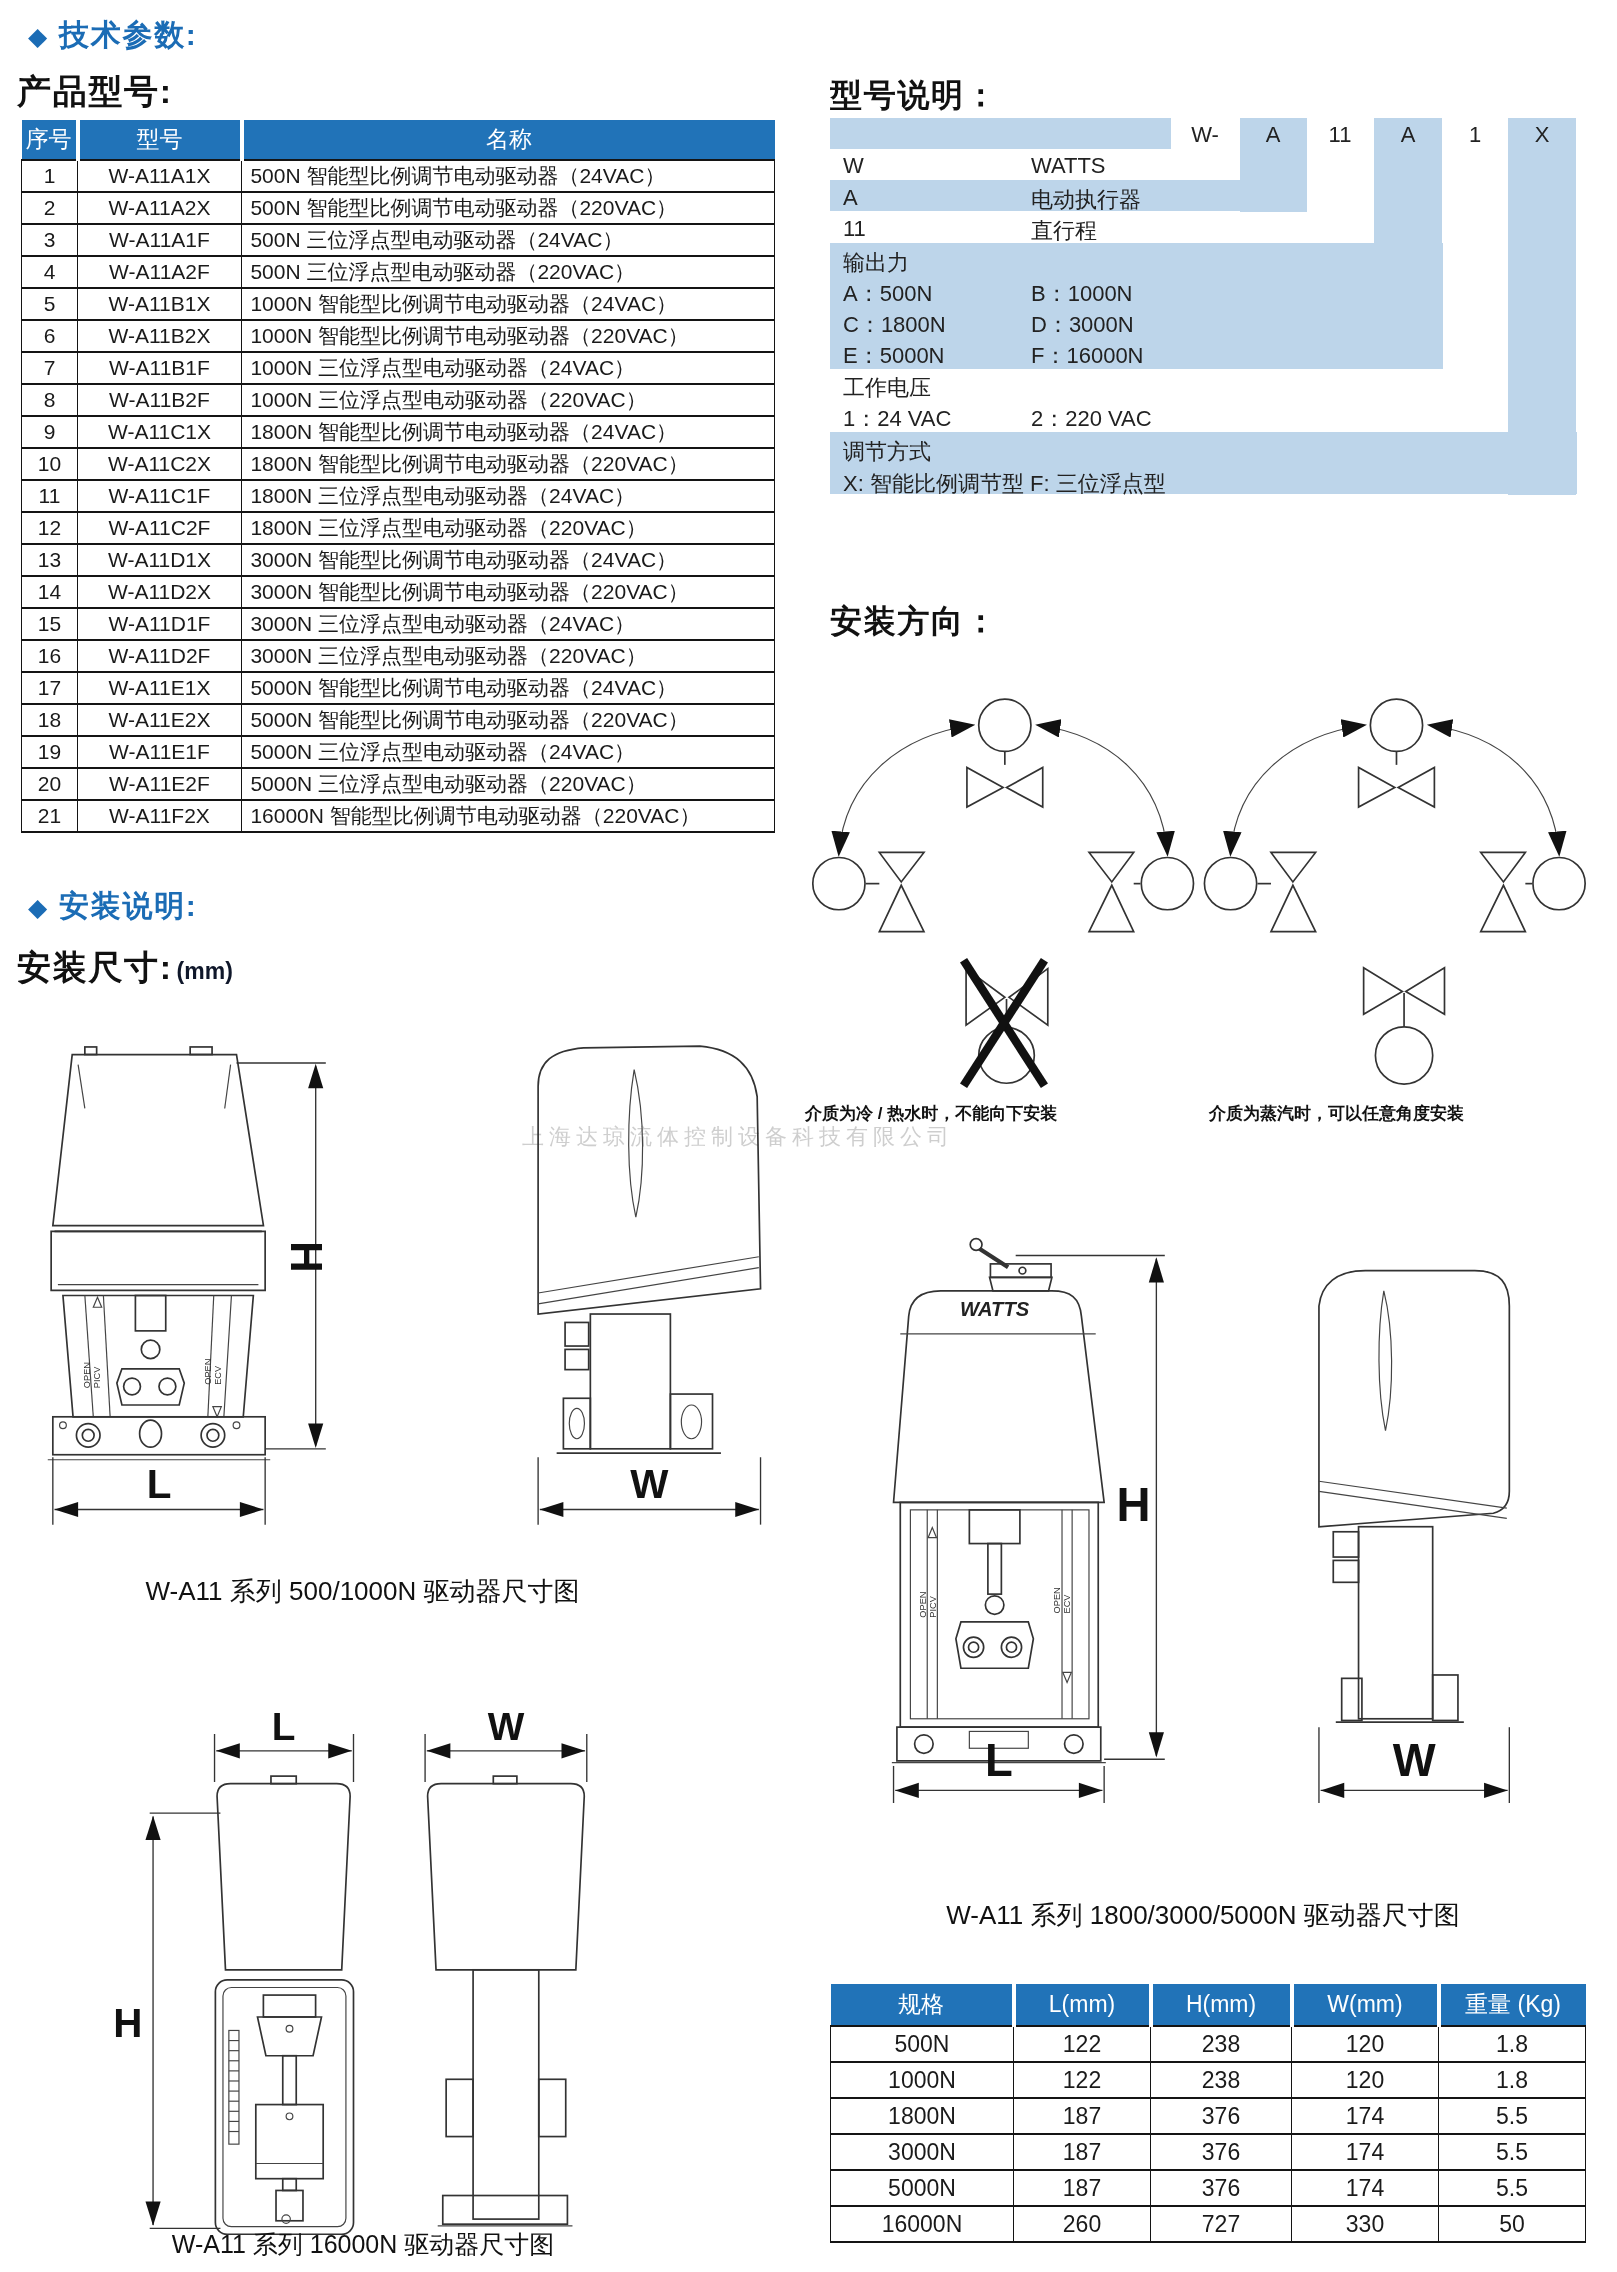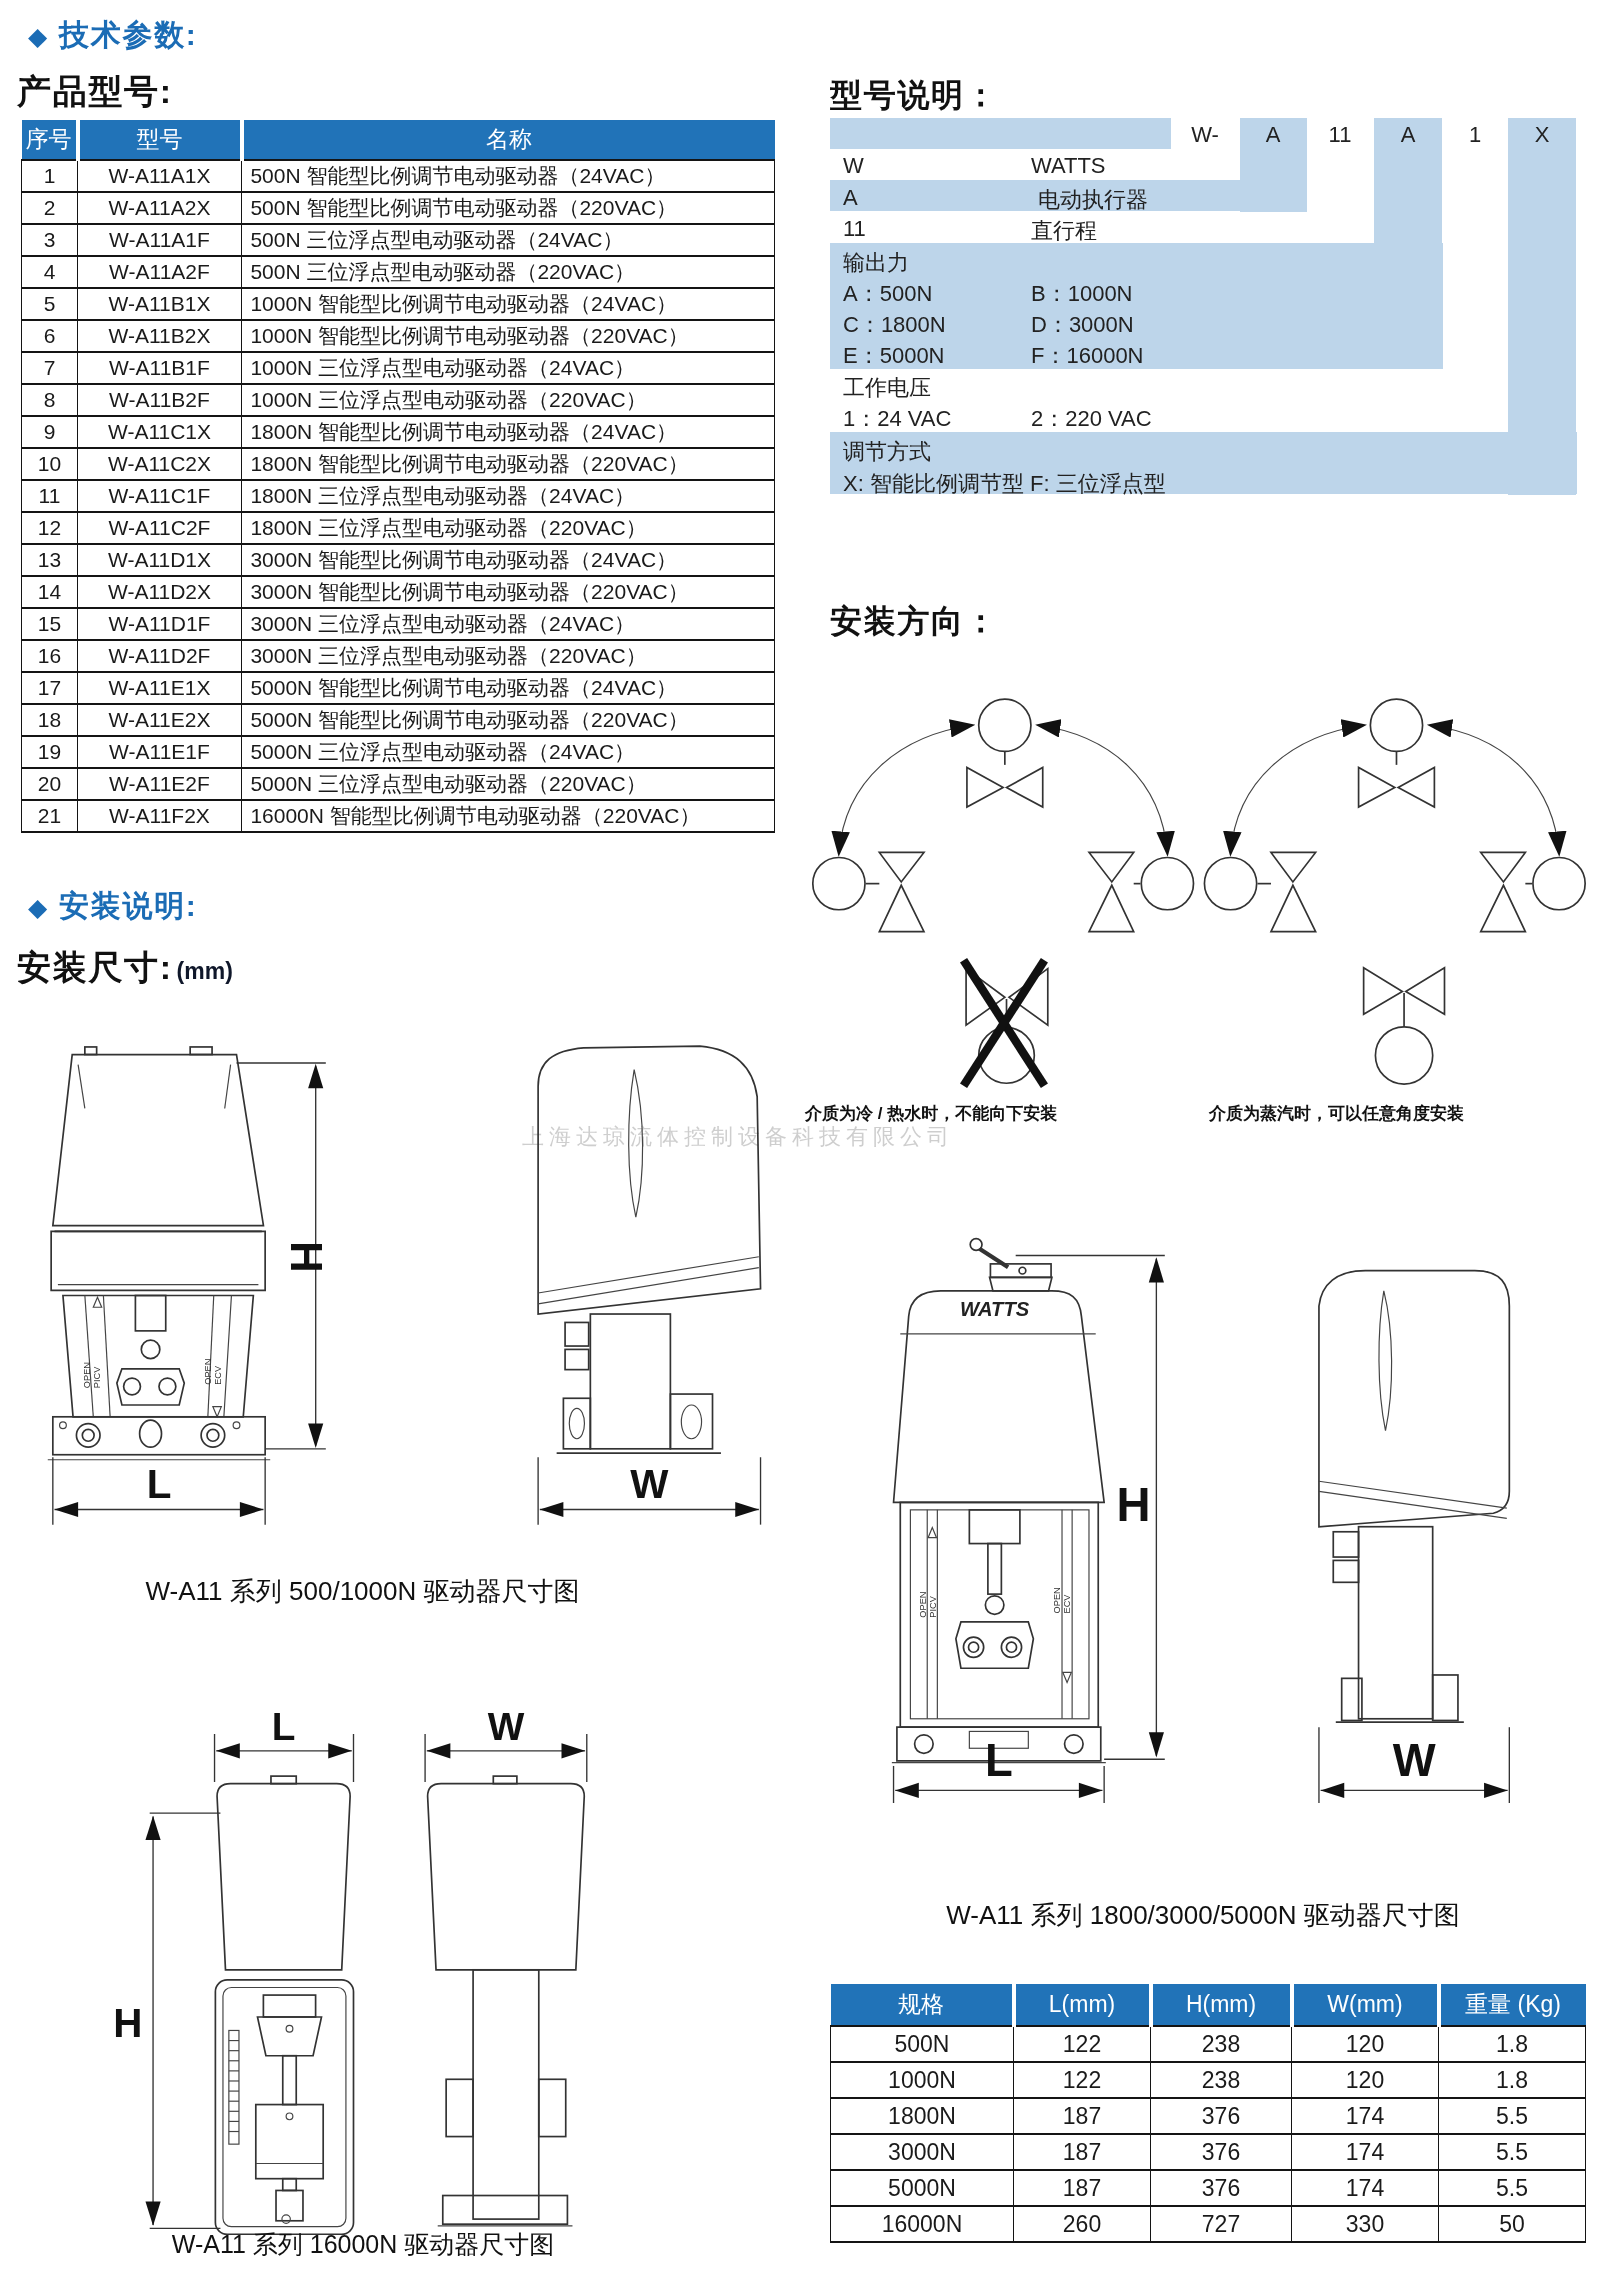--- a/index.html
+++ b/index.html
@@ -190,21 +190,21 @@
     <div class="code" style="left:1205px;top:122px;">W-</div>
     <div class="code" style="left:1273px;top:122px;">A</div>
     <div class="code" style="left:1340px;top:122px;">11</div>
     <div class="code" style="left:1408px;top:122px;">A</div>
     <div class="code" style="left:1475px;top:122px;">1</div>
     <div class="code" style="left:1542px;top:122px;">X</div>
 
     <div class="mtext" style="left:843px;top:153px;">W</div>
     <div class="mtext" style="left:1031px;top:153px;">WATTS</div>
     <div class="mtext" style="left:843px;top:185px;">A</div>
-    <div class="mtext" style="left:1031px;top:185px;margin-left:7px;">电动执行器</div>
+    <div class="mtext" style="left:1031px;top:185px;">电动执行器</div>
     <div class="mtext" style="left:843px;top:216px;">11</div>
     <div class="mtext" style="left:1031px;top:216px;">直行程</div>
 
     <div class="mtext" style="left:843px;top:248px;">输出力</div>
     <div class="mtext" style="left:843px;top:279px;">A：500N</div>
     <div class="mtext" style="left:1031px;top:279px;">B：1000N</div>
     <div class="mtext" style="left:843px;top:310px;">C：1800N</div>
     <div class="mtext" style="left:1031px;top:310px;">D：3000N</div>
     <div class="mtext" style="left:843px;top:341px;">E：5000N</div>
     <div class="mtext" style="left:1031px;top:341px;">F：16000N</div>

